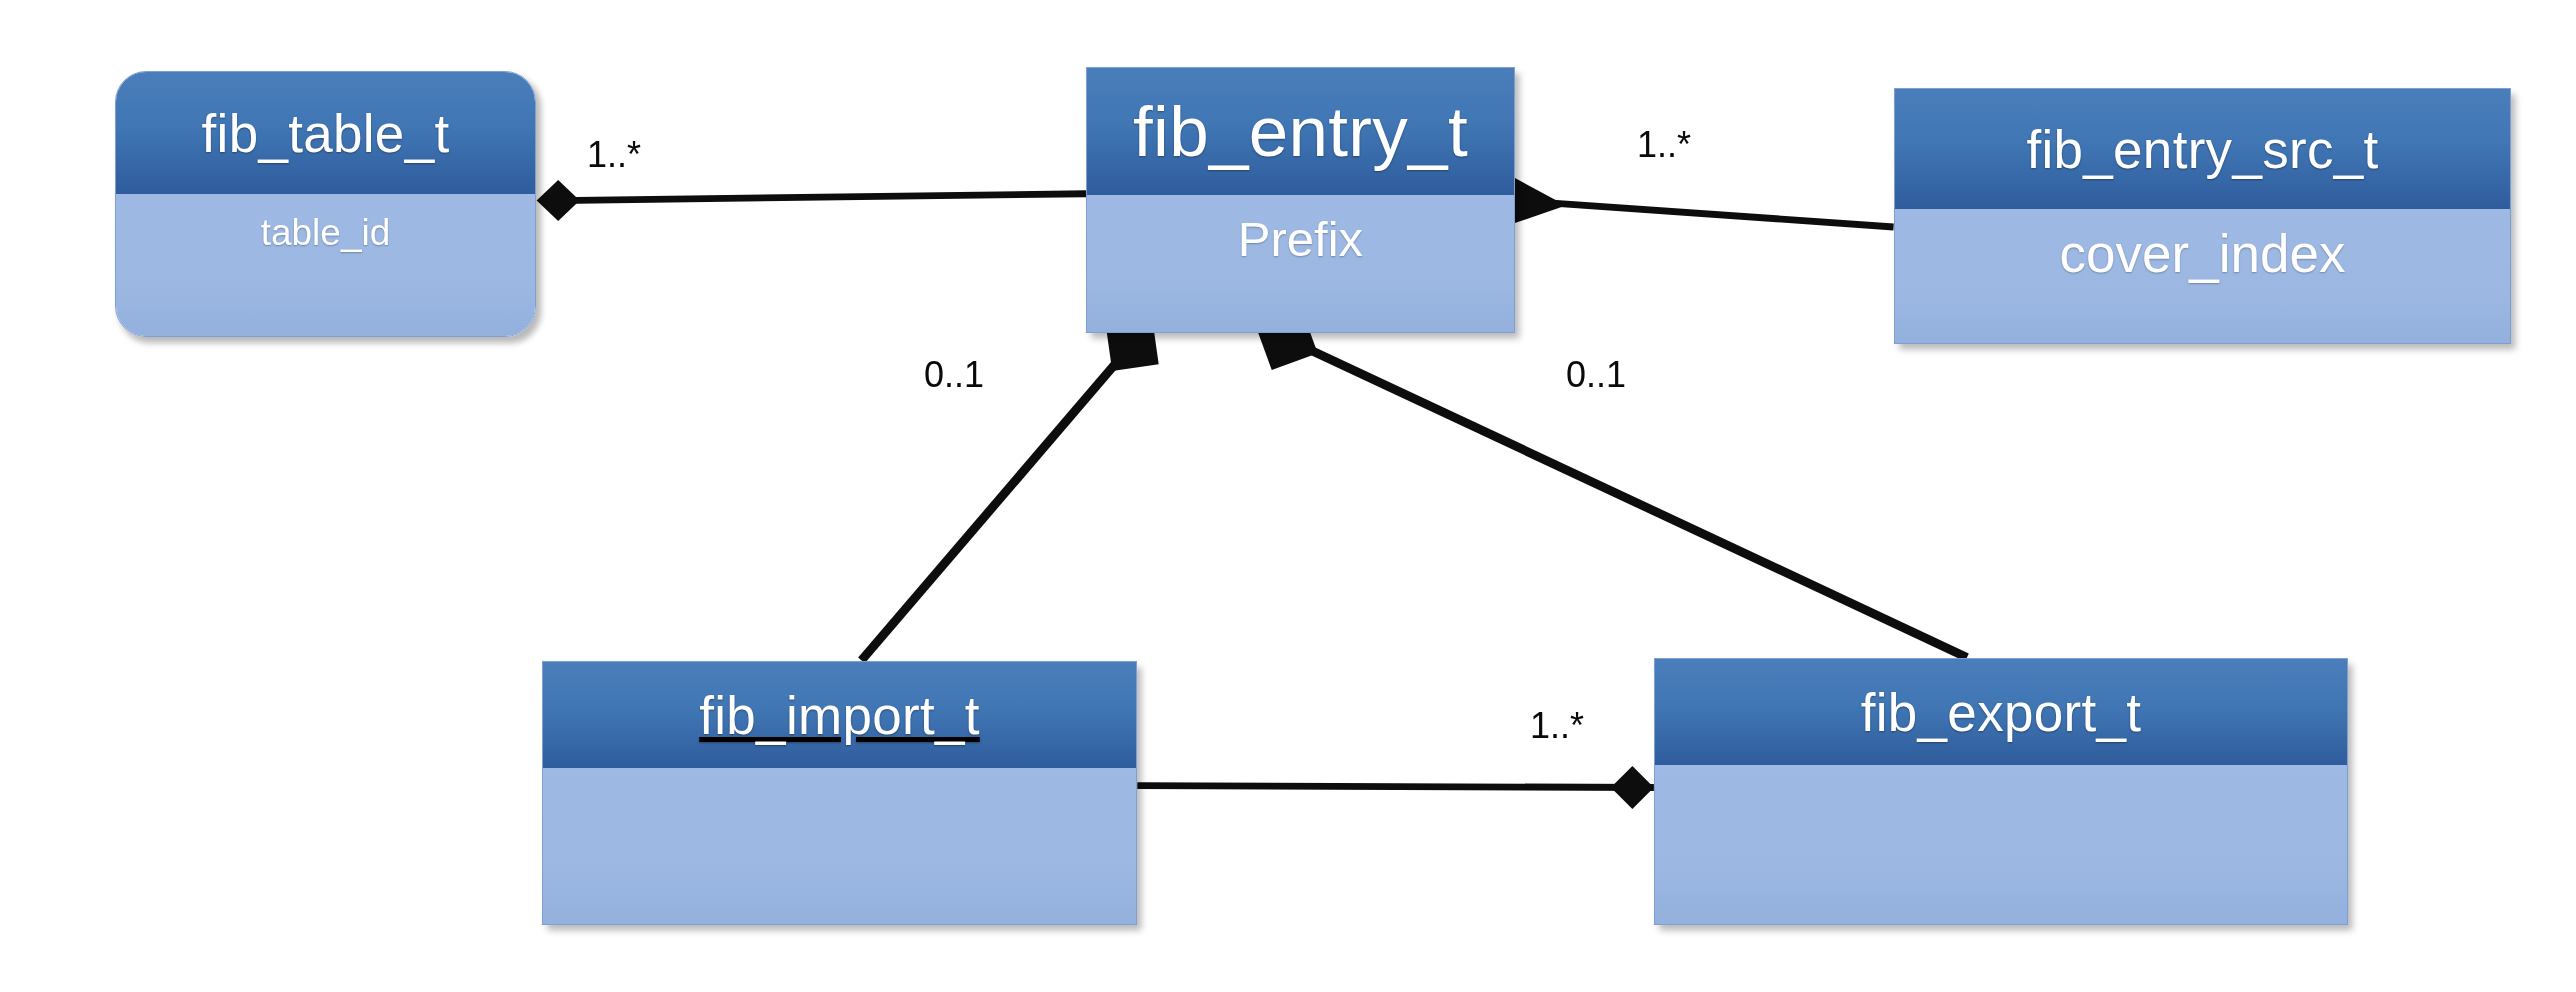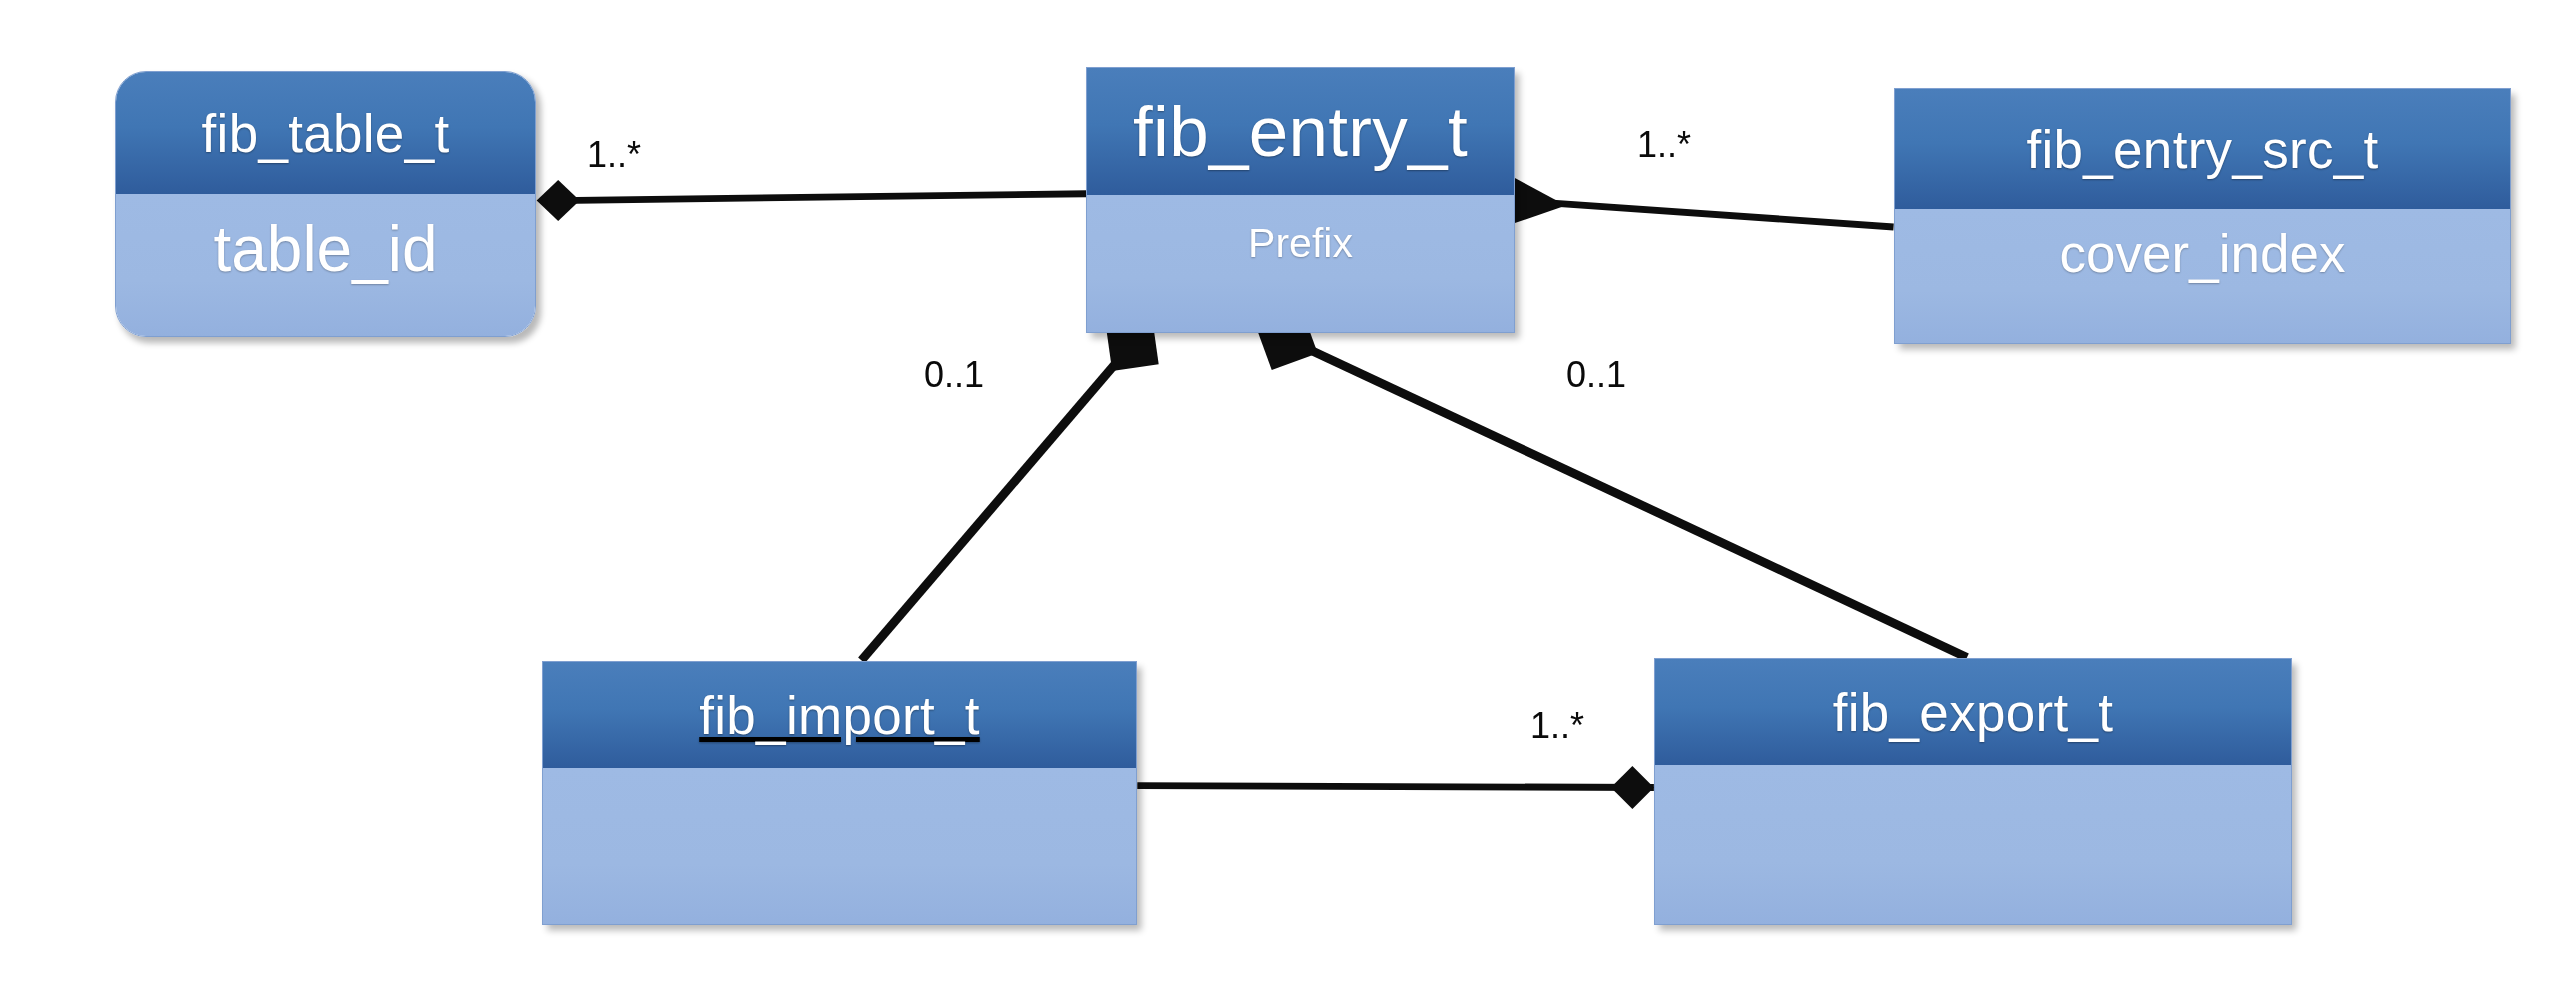--- a/index.html
+++ b/index.html
@@ -131,30 +131,30 @@
   <div class="mult-label" style="left:924px; top:357px;">0..1</div>
 
   <div class="mult-label" style="left:1566px; top:357px;">0..1</div>
 
   <div class="mult-label" style="left:1530px; top:708px;">1..*</div>
 
   <div class="uml-class" style="left:115px; top:71px; width:421px; height:266px;border-radius:31px;">
     <div class="uml-header" style="height:122px; font-size:53px;">
       <span>fib_table_t</span>
     </div>
-    <div class="uml-body" style="height:144px; font-size:64px; padding-top:17.6px;">
+    <div class="uml-body" style="height:144px; font-size:37px; padding-top:17.6px;">
       <span>table_id</span>
     </div>
   </div>
 
   <div class="uml-class" style="left:1086px; top:67px; width:429px; height:266px;">
     <div class="uml-header" style="height:127px; font-size:71px;">
       <span>fib_entry_t</span>
     </div>
-    <div class="uml-body" style="height:139px; font-size:41px; padding-top:25px;">
+    <div class="uml-body" style="height:139px; font-size:49px; padding-top:16px;">
       <span>Prefix</span>
     </div>
   </div>
 
   <div class="uml-class" style="left:1894px; top:88px; width:617px; height:256px;">
     <div class="uml-header" style="height:120px; font-size:53px;">
       <span>fib_entry_src_t</span>
     </div>
     <div class="uml-body" style="height:136px; font-size:53px; padding-top:13.7px;">
       <span>cover_index</span>
@@ -163,21 +163,21 @@
 
   <div class="uml-class" style="left:542px; top:661px; width:595px; height:264px;text-decoration:underline;">
     <div class="uml-header" style="height:106px; font-size:53px;">
       <span>fib_import_t</span>
     </div>
     <div class="uml-body" style="height:159px; font-size:49px; padding-top:13.7px;">
       <span></span>
     </div>
   </div>
 
-  <div class="uml-class" style="left:1654px; top:658px; width:638px; height:267px;">
+  <div class="uml-class" style="left:1654px; top:658px; width:694px; height:267px;">
     <div class="uml-header" style="height:106px; font-size:53px;">
       <span>fib_export_t</span>
     </div>
     <div class="uml-body" style="height:161px; font-size:49px; padding-top:13.7px;">
       <span></span>
     </div>
   </div>
 
 </div>
 

